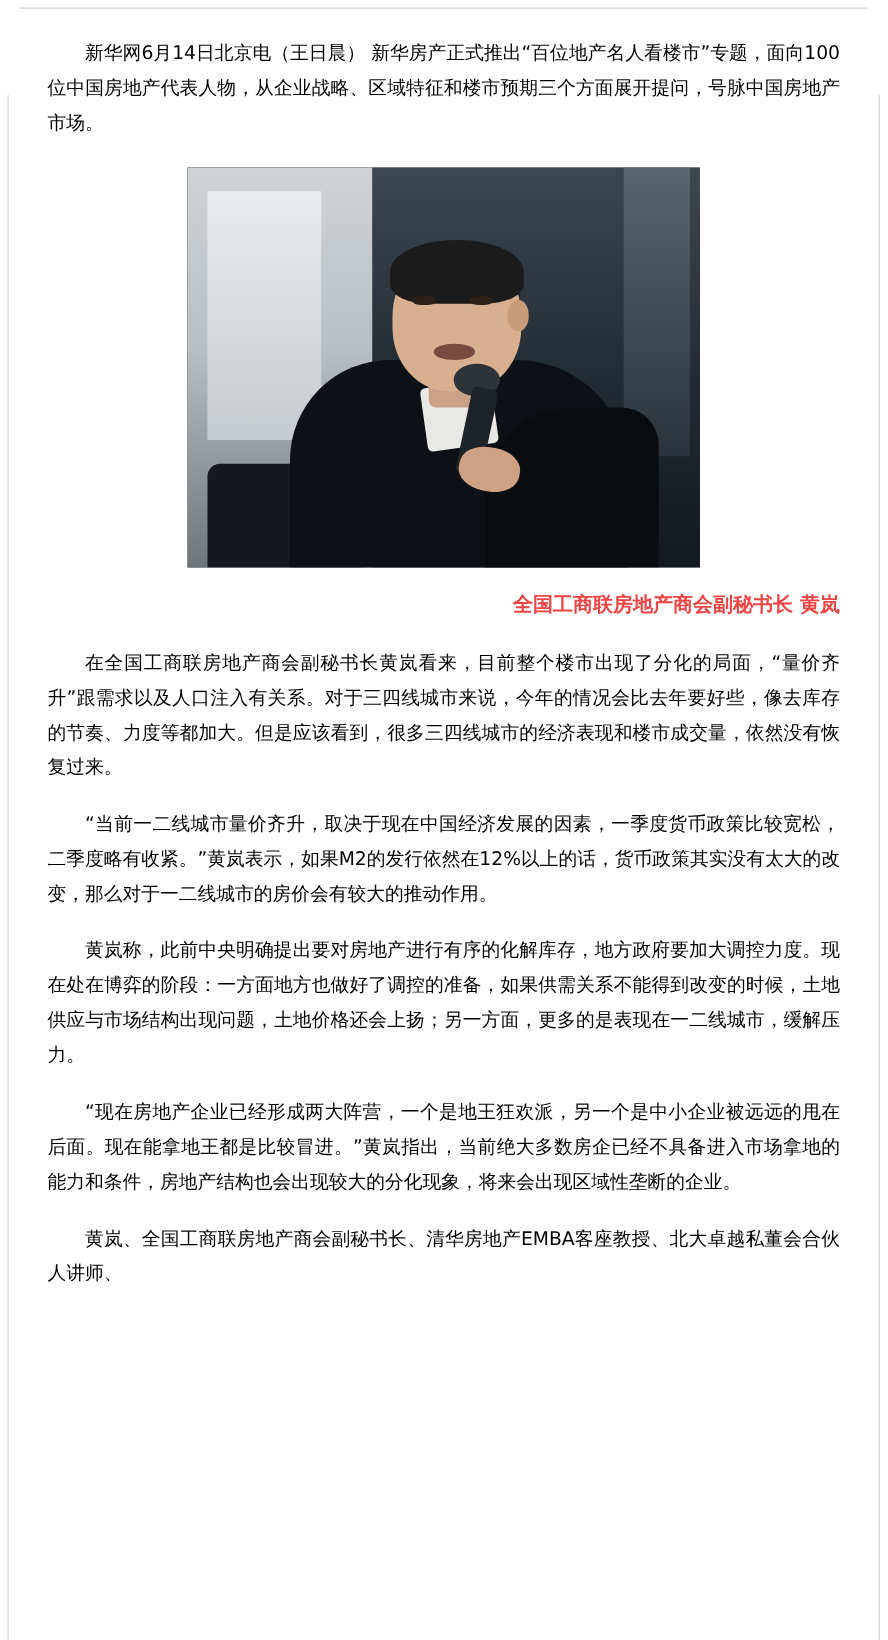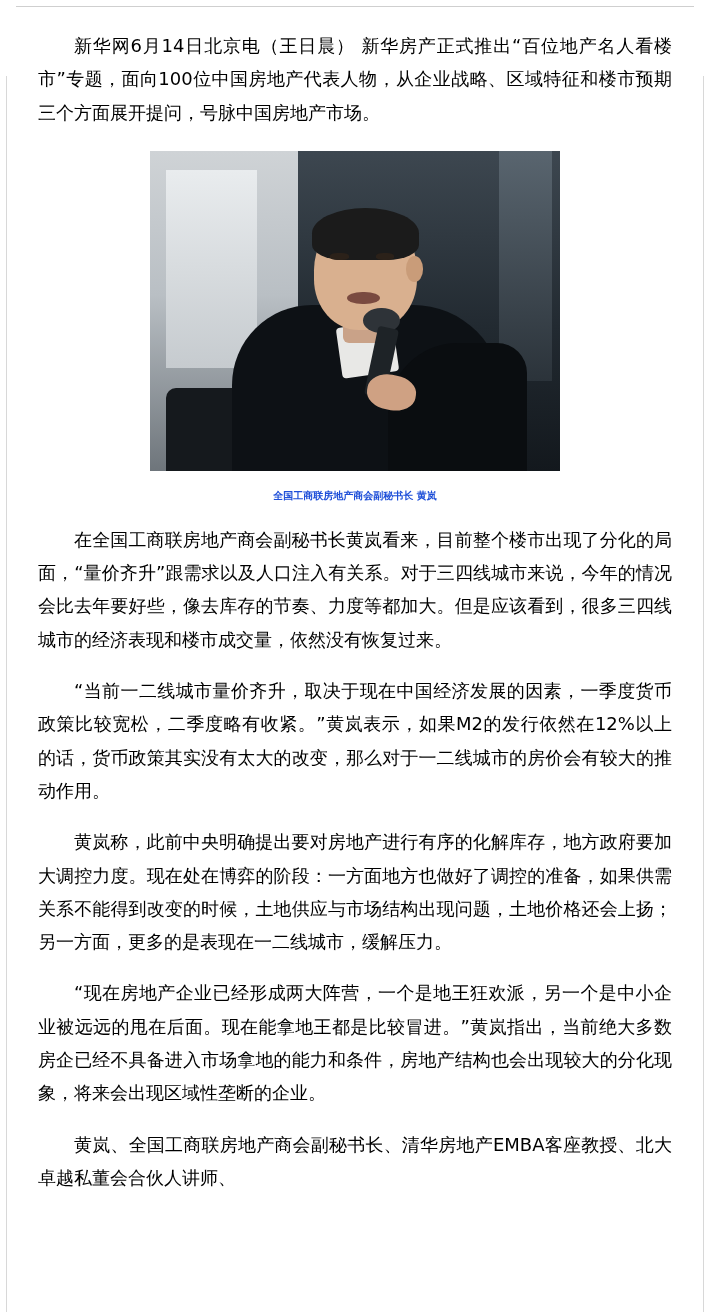--- a/index.html
+++ b/index.html
@@ -43,21 +43,21 @@
   }
   .title-rule {
     border: 0;
     border-top: 1px solid #cfcfcf;
     margin: 6px 16px 0 16px;
   }
   .content {
     padding: 0 38px;
   }
   p.para {
-    font-size: 18px;
+    font-size: 15px;
     line-height: 1.85;
     margin: 18px 0 0 0;
     text-align: justify;
     text-indent: 2em;
     color: #000;
   }
   p.para.first {
     text-indent: 2em;
     margin-top: 22px;
   }
@@ -219,26 +219,26 @@
     position: absolute;
     left: 53%;
     top: 70%;
     width: 12%;
     height: 11%;
     background: #cfa183;
     border-radius: 45%;
     transform: rotate(10deg);
   }
   .caption {
-    font-size: 10px;
+    font-size: 16px;
     line-height: 1.8;
-    text-align: center;
+    text-align: right;
     margin-top: 16px;
     font-weight: bold;
-    color: #1d4ed8;
+    color: #ef4444;
   }
   .subhead {
     font-size: 15px;
     font-weight: bold;
     margin: 20px 0 0 0;
     text-indent: 2em;
     line-height: 1.85;
   }
 </style>
 </head>

